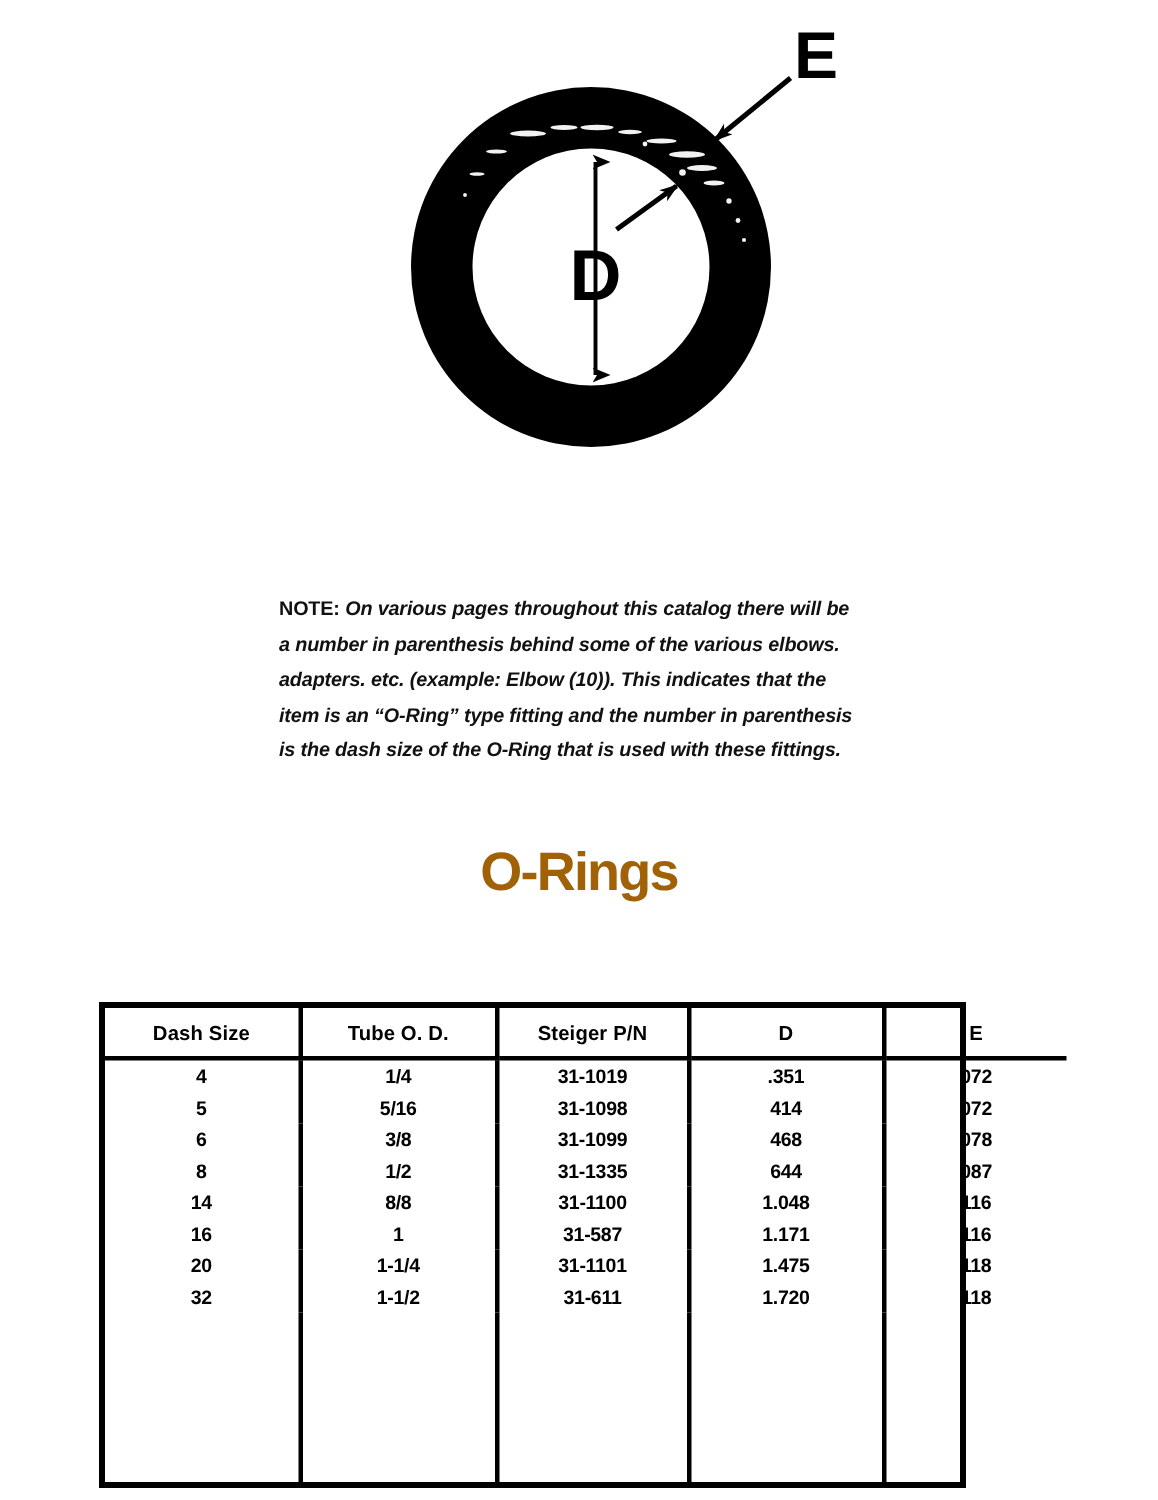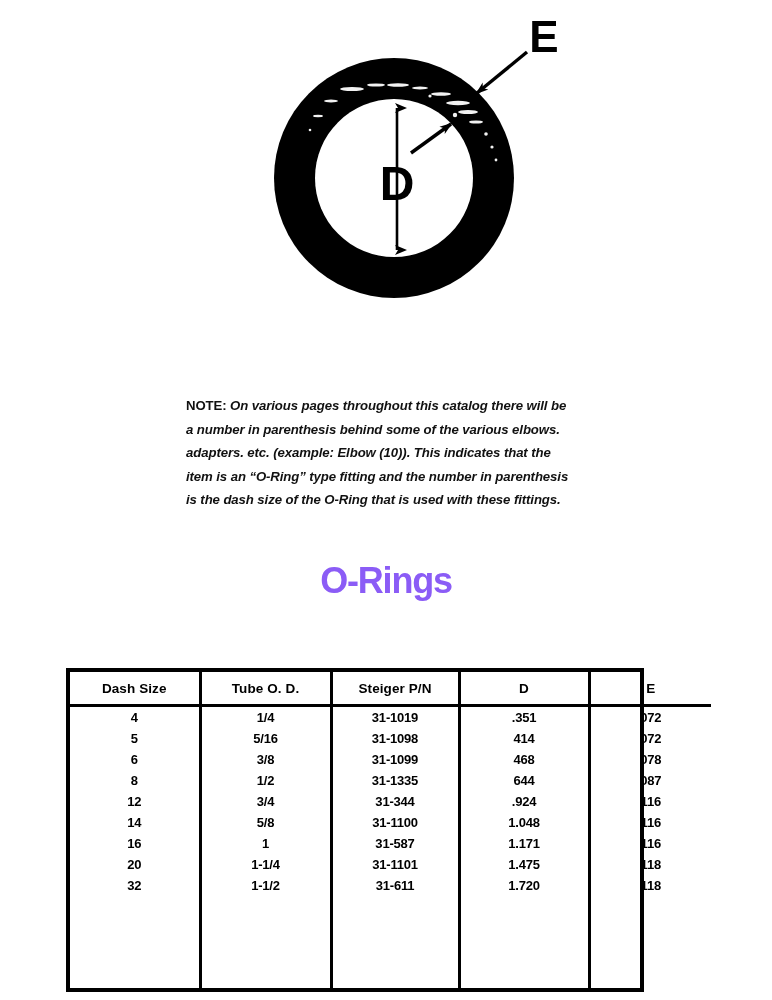--- a/index.html
+++ b/index.html
@@ -62,21 +62,21 @@
   #page-title {
     position: absolute;
     left: 0;
     top: 560px;
     width: 772px;
     text-align: center;
     font-family: "Liberation Sans", sans-serif;
     font-weight: bold;
     font-size: 36px;
     letter-spacing: -1.2px;
-    color: #8b5cf6;
+    color: #a16207;
   }
 
   
   #spec-table-wrap {
     position: absolute;
     left: 66px;
     top: 668px;
     width: 578px;
     height: 324px;
     border: 4px solid #000000;
@@ -226,29 +226,22 @@
           <td>078</td>
         </tr>
         <tr>
           <td>8</td>
           <td>1/2</td>
           <td>31-1335</td>
           <td>644</td>
           <td>087</td>
         </tr>
         <tr>
-          <td>12</td>
-          <td>3/4</td>
-          <td>31-344</td>
-          <td>.924</td>
-          <td>116</td>
-        </tr>
-        <tr>
           <td>14</td>
-          <td>5/8</td>
+          <td>8/8</td>
           <td>31-1100</td>
           <td>1.048</td>
           <td>116</td>
         </tr>
         <tr>
           <td>16</td>
           <td>1</td>
           <td>31-587</td>
           <td>1.171</td>
           <td>116</td>

